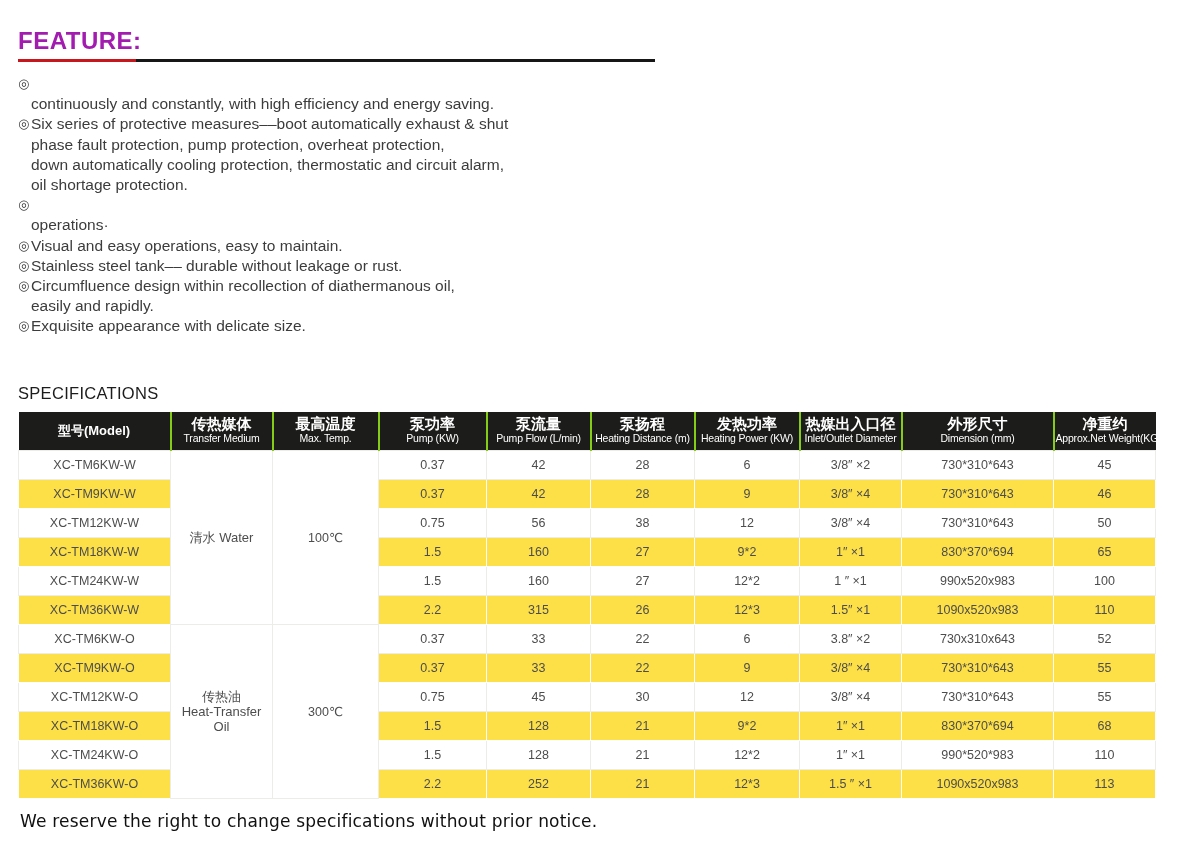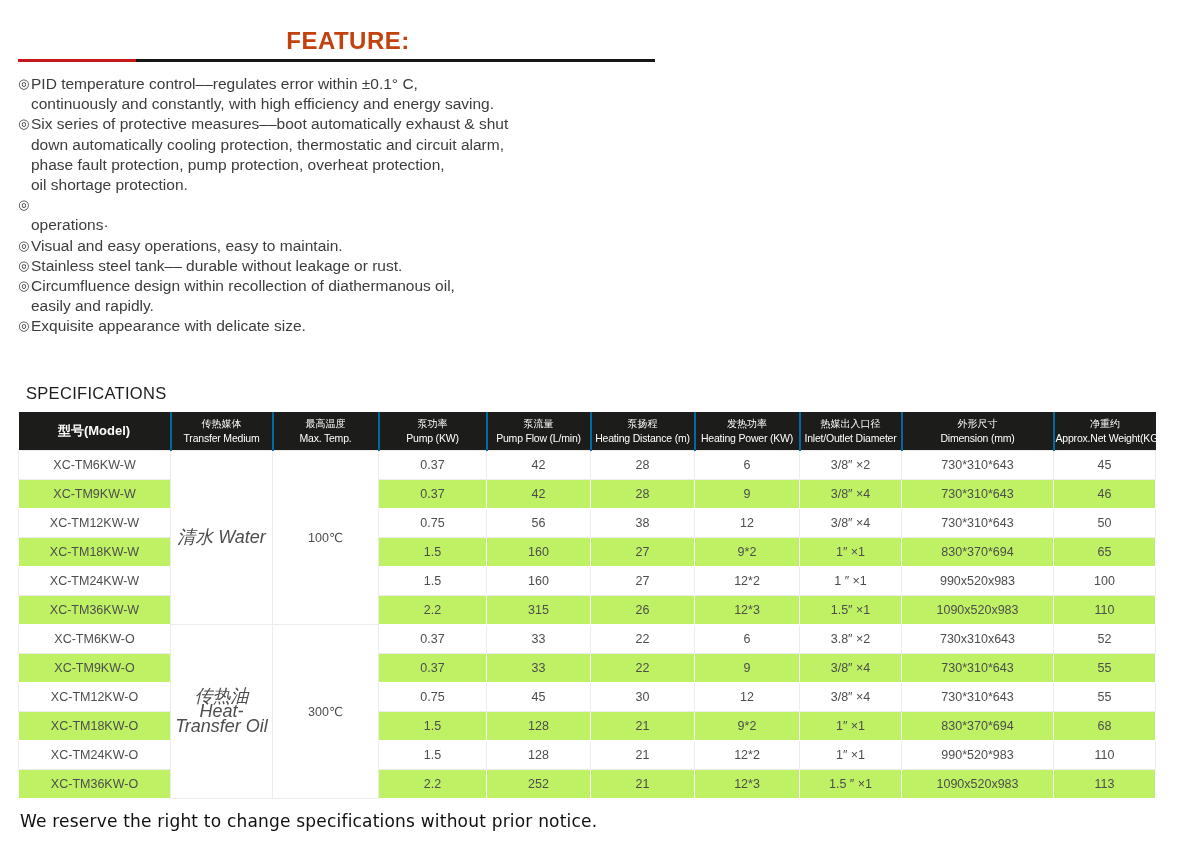--- a/index.html
+++ b/index.html
@@ -5,86 +5,85 @@
   * { margin:0; padding:0; box-sizing:border-box; }
   html,body { background:#ffffff; }
   body {
     width:1180px; height:846px; position:relative; overflow:hidden;
     font-family:"Liberation Sans","DejaVu Sans",sans-serif; color:#3f3f3f;
   }
 
   
   .feature { position:absolute; left:18px; top:27px; width:660px; }
   .feature-title {
-    font-size:24px; font-weight:800; letter-spacing:.5px; color:#c2410c;text-align:center;
+    font-size:24px; font-weight:800; letter-spacing:.5px; color:#a21caf;
   }
   .feature-underline { display:flex; margin-top:4px; width:637px; height:3px; }
   .feature-underline .seg-red { width:118px; height:3px; }
   .feature-underline .seg-black { flex:1; height:3px; background:#161616; }
   .feature-list { margin-top:12px; }
   .f-line { display:flex; align-items:flex-start; line-height:20.2px; font-size:15.5px; color:#3c3c3c; }
   .f-bullet { width:13px; flex:0 0 13px; font-size:13px; line-height:20.2px; color:#3c3c3c; }
 
   
   .specs { position:absolute; left:18px; top:384px; }
-  .specs-title { font-size:16.5px; font-weight:400; color:#1c1c1c; letter-spacing:.3px;margin-left:8px; }
+  .specs-title { font-size:16.5px; font-weight:400; color:#1c1c1c; letter-spacing:.3px; }
   table.spec-table { border-collapse:collapse; table-layout:fixed; width:1137px; margin-top:9px; }
   .spec-table thead th {
     background:#1c1c1a; color:#ffffff; height:38px; padding:0 1px;
-    border-right:2px solid #0369a1; vertical-align:middle; text-align:center; overflow:hidden;
+    border-right:2px solid #84cc16; vertical-align:middle; text-align:center; overflow:hidden;
   }
   .spec-table thead th:last-child { border-right:none; }
-  .th-zh { font-size:10px; font-weight:400; line-height:16px; white-space:nowrap; }
+  .th-zh { font-size:15px; font-weight:700; line-height:16px; white-space:nowrap; }
   .th-en { font-size:10.5px; font-weight:400; line-height:13px; white-space:nowrap; letter-spacing:-.2px; }
   .th-single { font-size:13px; font-weight:700; }
   .spec-table tbody td {
     height:29px; text-align:center; vertical-align:middle;
     font-size:12.5px; color:#4d4d4d; background:#ffffff;
     border:1px solid #ececе8; border:1px solid #ececE8; padding:0 2px; overflow:hidden;
   }
-  .spec-table tbody tr.gray td { background:#bef264; border-color:#ffffff; }
+  .spec-table tbody tr.gray td { background:#fde047; border-color:#ffffff; }
   .spec-table tbody td.merged { background:#ffffff; border:1px solid #ececе8; border:1px solid #ecece8; }
-  .merged-line { line-height:15px; font-size:18px;font-style:italic; }
+  .merged-line { line-height:15px; font-size:13px; }
 
   
   .footer-note {
     position:absolute; left:20px; top:811px;
     font-family:"DejaVu Sans","Liberation Sans",sans-serif;
     font-size:17px; font-weight:400; letter-spacing:.2px; color:#101010;
   }
 </style>
 </head>
 <body>
 
 <div class="feature">
   <div class="feature-title">FEATURE:</div>
   <div class="feature-underline">
     <div class="seg-red" style="background: rgb(200, 22, 29);"></div>
     <div class="seg-black"></div>
   </div>
   <div class="feature-list">
       <div class="f-line">
         <span class="f-bullet">◎</span>
-        <span>PID temperature control––regulates error within ±0.1° C,</span>
       </div>
       <div class="f-line">
         <span class="f-bullet"></span>
         <span>continuously and constantly, with high efficiency and energy saving.</span>
       </div>
       <div class="f-line">
         <span class="f-bullet">◎</span>
         <span>Six series of protective measures––boot automatically exhaust &amp; shut</span>
       </div>
       <div class="f-line">
         <span class="f-bullet"></span>
+        <span>phase fault protection, pump protection, overheat protection,</span>
+      </div>
+      <div class="f-line">
+        <span class="f-bullet"></span>
         <span>down automatically cooling protection, thermostatic and circuit alarm,</span>
-      </div>
-      <div class="f-line">
-        <span class="f-bullet"></span>
-        <span>phase fault protection, pump protection, overheat protection,</span>
       </div>
       <div class="f-line">
         <span class="f-bullet"></span>
         <span>oil shortage protection.</span>
       </div>
       <div class="f-line">
         <span class="f-bullet">◎</span>
       </div>
       <div class="f-line">
         <span class="f-bullet"></span>

